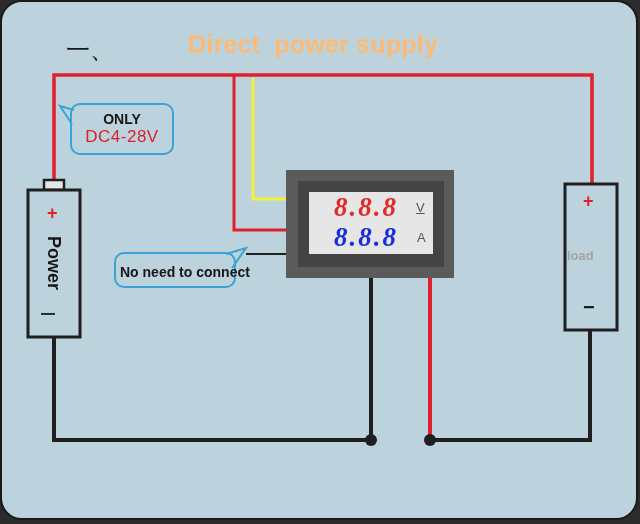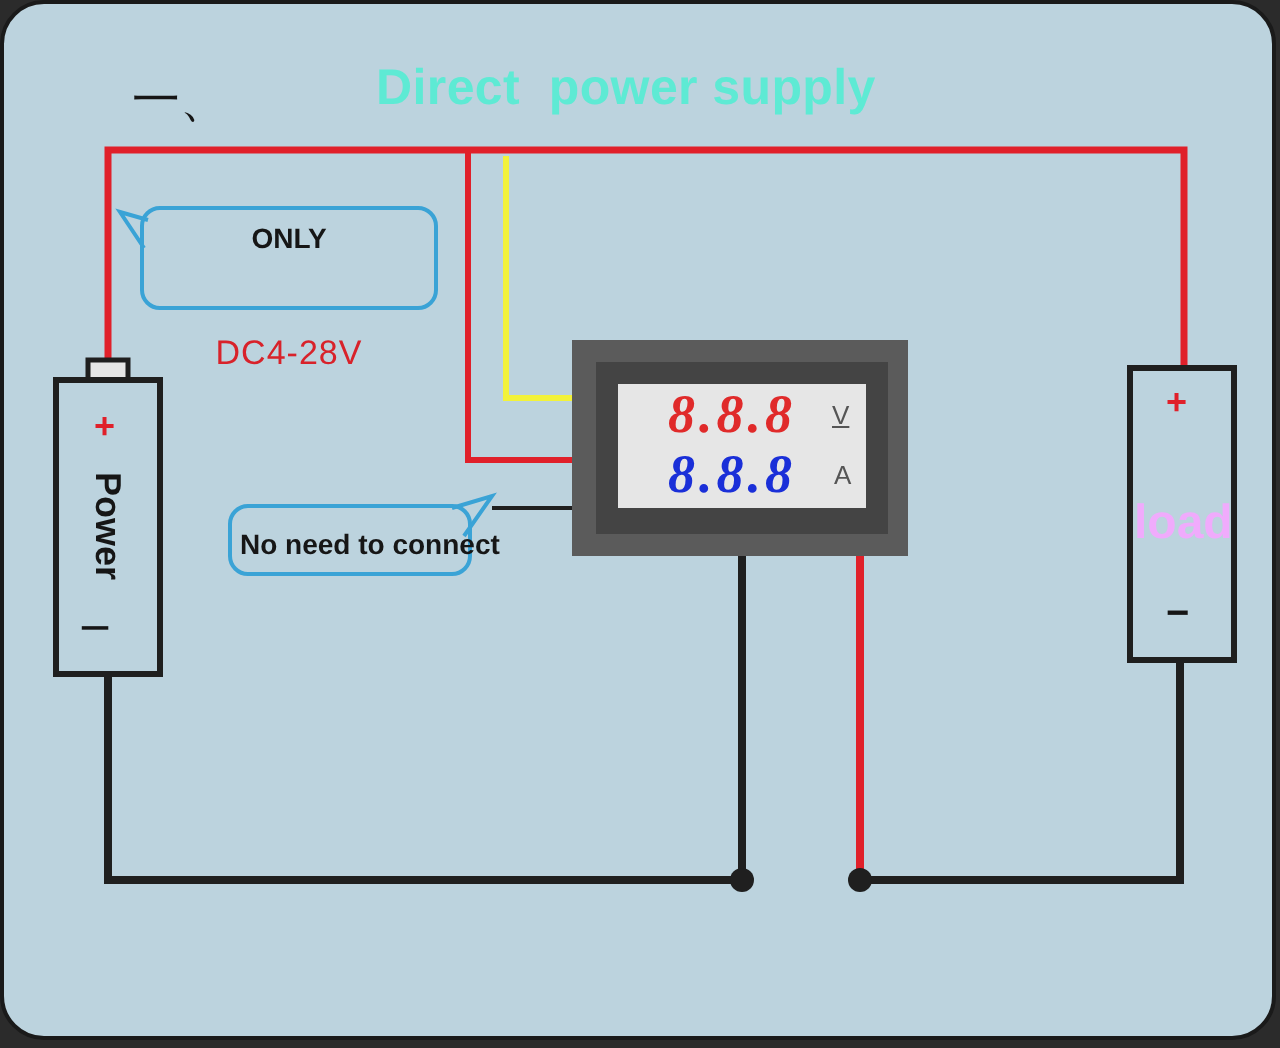--- a/index.html
+++ b/index.html
@@ -1,28 +1,28 @@
 <!DOCTYPE html>
 <html><head>
   <meta charset="utf-8">
   <style>
     html, body { margin:0; padding:0; background:#2b2b2b; }
     body { width:640px; height:524px; overflow:hidden; position:relative; font-family:"Liberation Sans", sans-serif; }
     .panel { position:absolute; left:0; top:0; width:638px; height:520px; background:#bcd3de; border:2px solid #1a1a1a; border-radius:22px; box-sizing:border-box; }
     svg.diagram { position:absolute; left:0; top:0; }
-    .title { position:absolute; left:188px; top:30px; font-size:25px; font-weight:bold; color:#5eead4; letter-spacing:0.2px; white-space:pre; }
+    .title { position:absolute; left:188px; top:30px; font-size:25px; font-weight:bold; color:#fdba74; letter-spacing:0.2px; white-space:pre; }
     .prefix { position:absolute; left:66px; top:34px; font-size:24px; color:#161616; }
     .bubble { position:absolute; border:2px solid #3aa3d6; border-radius:10px; box-sizing:border-box; }
-    .bubble-only { left:70px; top:103px; width:149px; height:52px; text-align:center; }
+    .bubble-only { left:70px; top:103px; width:104px; height:52px; text-align:center; }
     .only-t1 { font-size:14px; font-weight:bold; color:#161616; margin-top:6px; line-height:16px; }
-    .only-t2 { font-size:17px; color:#d8222a; line-height:20px; letter-spacing:0.5px;margin-top:40px; }
+    .only-t2 { font-size:17px; color:#d8222a; line-height:20px; letter-spacing:0.5px; }
     .bubble-nc { left:114px; top:252px; width:122px; height:36px; }
     .nc-text { position:absolute; left:120px; top:264px; font-size:14px; font-weight:bold; color:#161616; white-space:nowrap; }
     .vlabel { position:absolute; left:38px; top:240px; transform:rotate(90deg); transform-origin:left top; font-size:18px; font-weight:bold; color:#161616; white-space:nowrap; }
-    .load-text { position:absolute; left:567px; top:248px; font-size:24px; font-weight:bold; color:#f0abfc; }
+    .load-text { position:absolute; left:567px; top:248px; font-size:13px; font-weight:bold; color:#a3a3a3; }
     .sym { position:absolute; font-weight:bold; }
     .meter-outer { position:absolute; left:286px; top:170px; width:168px; height:108px; background:#5b5b5b; }
     .meter-inner { position:absolute; left:298px; top:181px; width:146px; height:86px; background:#444; }
     .meter-screen { position:absolute; left:309px; top:192px; width:124px; height:62px; background:#e6e6e6; }
     .digits { position:absolute; font-family:Liberation Serif, serif; font-size:27px; font-weight:bold; font-style:italic; letter-spacing:2px; }
     .unit { position:absolute; font-size:13px; color:#555; }
   </style>
 </head>
 <body>
 

